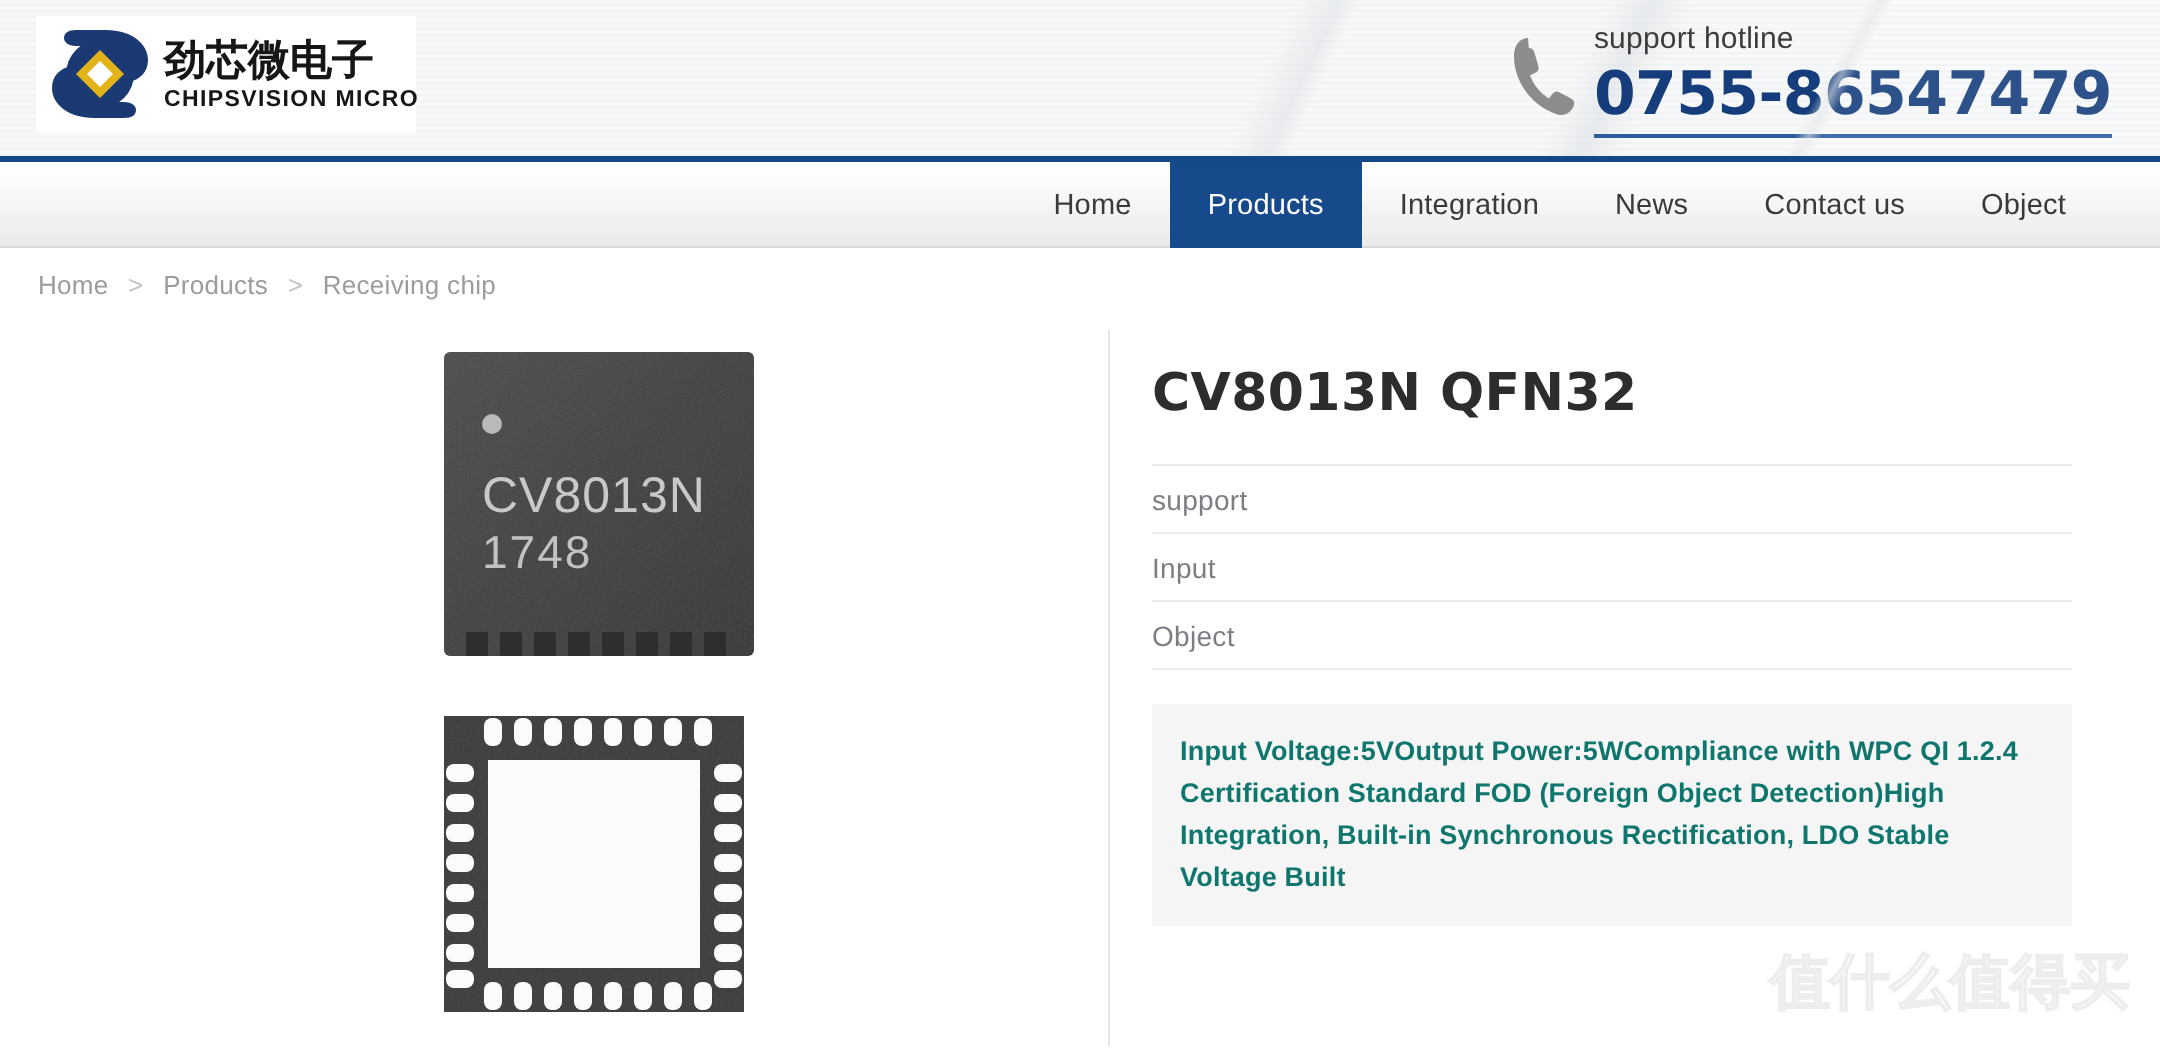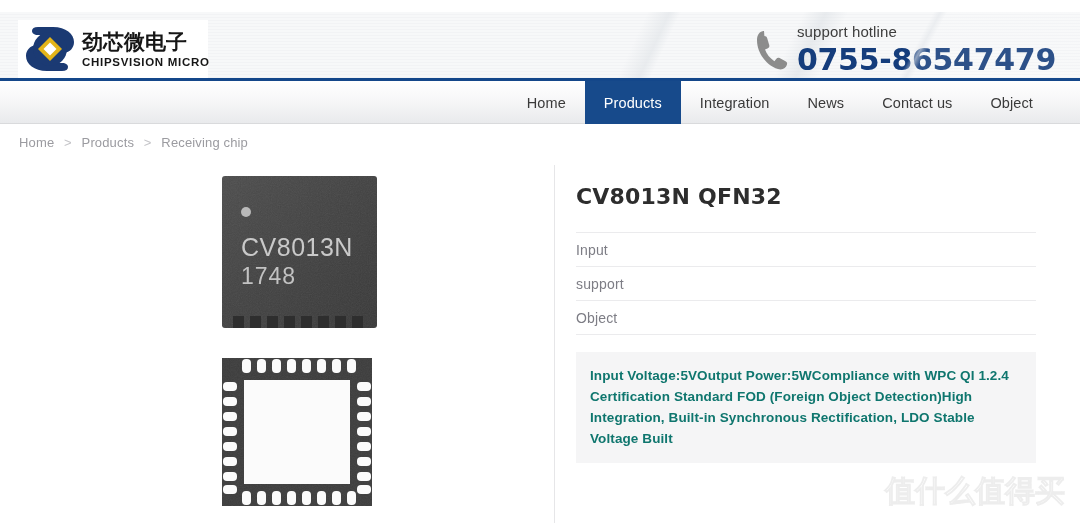--- a/index.html
+++ b/index.html
@@ -7,21 +7,21 @@
   body {
     font-family:"Liberation Sans", sans-serif;
     background:#ffffff;
     position:relative;
     overflow:hidden;
     -webkit-font-smoothing:antialiased;
   }
 
   
   .header {
-    position:absolute; left:0; top:12px; width:1080px; height:78px;
+    position:absolute; left:0; top:0; width:1080px; height:78px;
     background:
       linear-gradient(115deg, rgba(255,255,255,0) 58%, rgba(222,226,230,.55) 60%, rgba(255,255,255,0) 61%),
       linear-gradient(115deg, rgba(255,255,255,0) 72%, rgba(214,219,224,.45) 74%, rgba(255,255,255,0) 76%),
       repeating-linear-gradient(0deg,#f2f3f5 0px,#f2f3f5 1px,#f7f8f9 1px,#f7f8f9 3px),
       #f4f5f6;
     overflow:hidden;
   }
   .header::after{
     content:"";position:absolute;right:0;top:0;width:300px;height:78px;
     background:linear-gradient(118deg, rgba(255,255,255,0) 45%, rgba(228,231,235,.6) 47%, rgba(255,255,255,.1) 49%);
@@ -91,21 +91,21 @@
   }
 
   
   .gallery { position:absolute; left:205px; top:10px; width:200px; }
   .chip-img { display:block; }
   .chip-top { margin-bottom:22px; }
 
   
   .info { position:absolute; left:576px; top:22px; width:460px; }
   .product-title {
-    font-size:22px; font-weight:bold; color:#2d2d2d;
+    font-size:26px; font-weight:bold; color:#2d2d2d;
     letter-spacing:.2px; line-height:30px; margin-bottom:20px;
     font-family:"DejaVu Sans", sans-serif;
   }
   .spec-list { border-top:1px solid #ebebed; }
   .spec-row {
     height:34px; display:flex; align-items:center;
     border-bottom:1px solid #ebebed; font-size:14px; color:#7d7d85;
     letter-spacing:.15px;
   }
   .desc-box {
@@ -259,22 +259,22 @@
           <rect x="152" y="133" width="14" height="9" rx="4"></rect>
       </g>
     </svg>
 
   </div>
 
   <div class="info">
     <div class="product-title">CV8013N QFN32</div>
 
     <div class="spec-list">
+      <div class="spec-row">support</div>
       <div class="spec-row">Input</div>
-      <div class="spec-row">support</div>
       <div class="spec-row">Object</div>
     </div>
 
     <div class="desc-box">Input Voltage:5VOutput Power:5WCompliance with WPC QI 1.2.4 Certification Standard FOD (Foreign Object Detection)High Integration, Built-in Synchronous Rectification, LDO Stable Voltage Built</div>
   </div>
 
 </div>
 
 <svg class="watermark" viewBox="0 0 190 54">
   <text x="95" y="38" text-anchor="middle" font-family="DejaVu Sans, sans-serif" font-size="30" font-weight="bold" fill="#ffffff" stroke="#e9e9e9" stroke-width="0.8" opacity=".85">值什么值得买</text>

